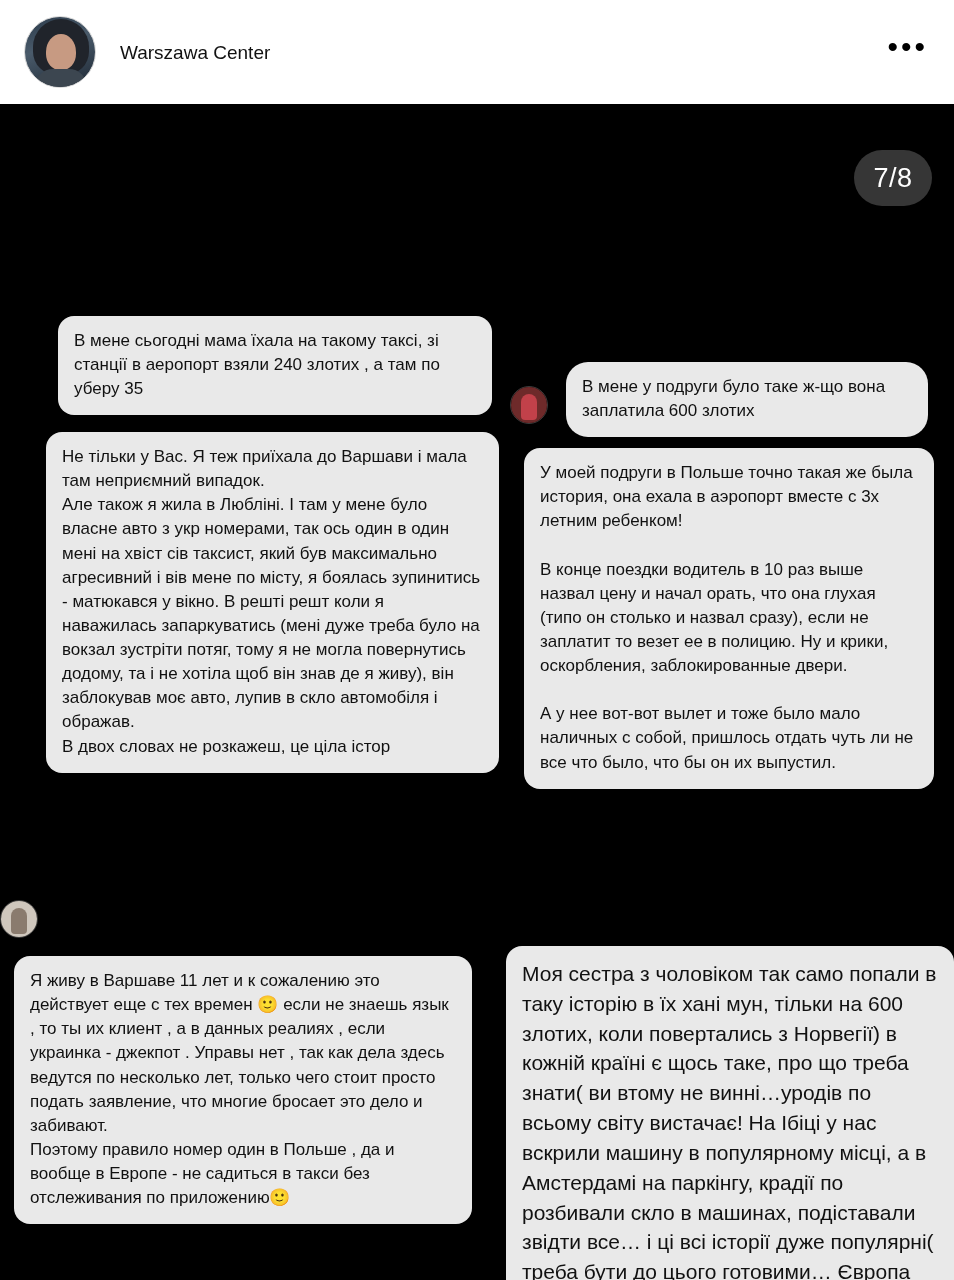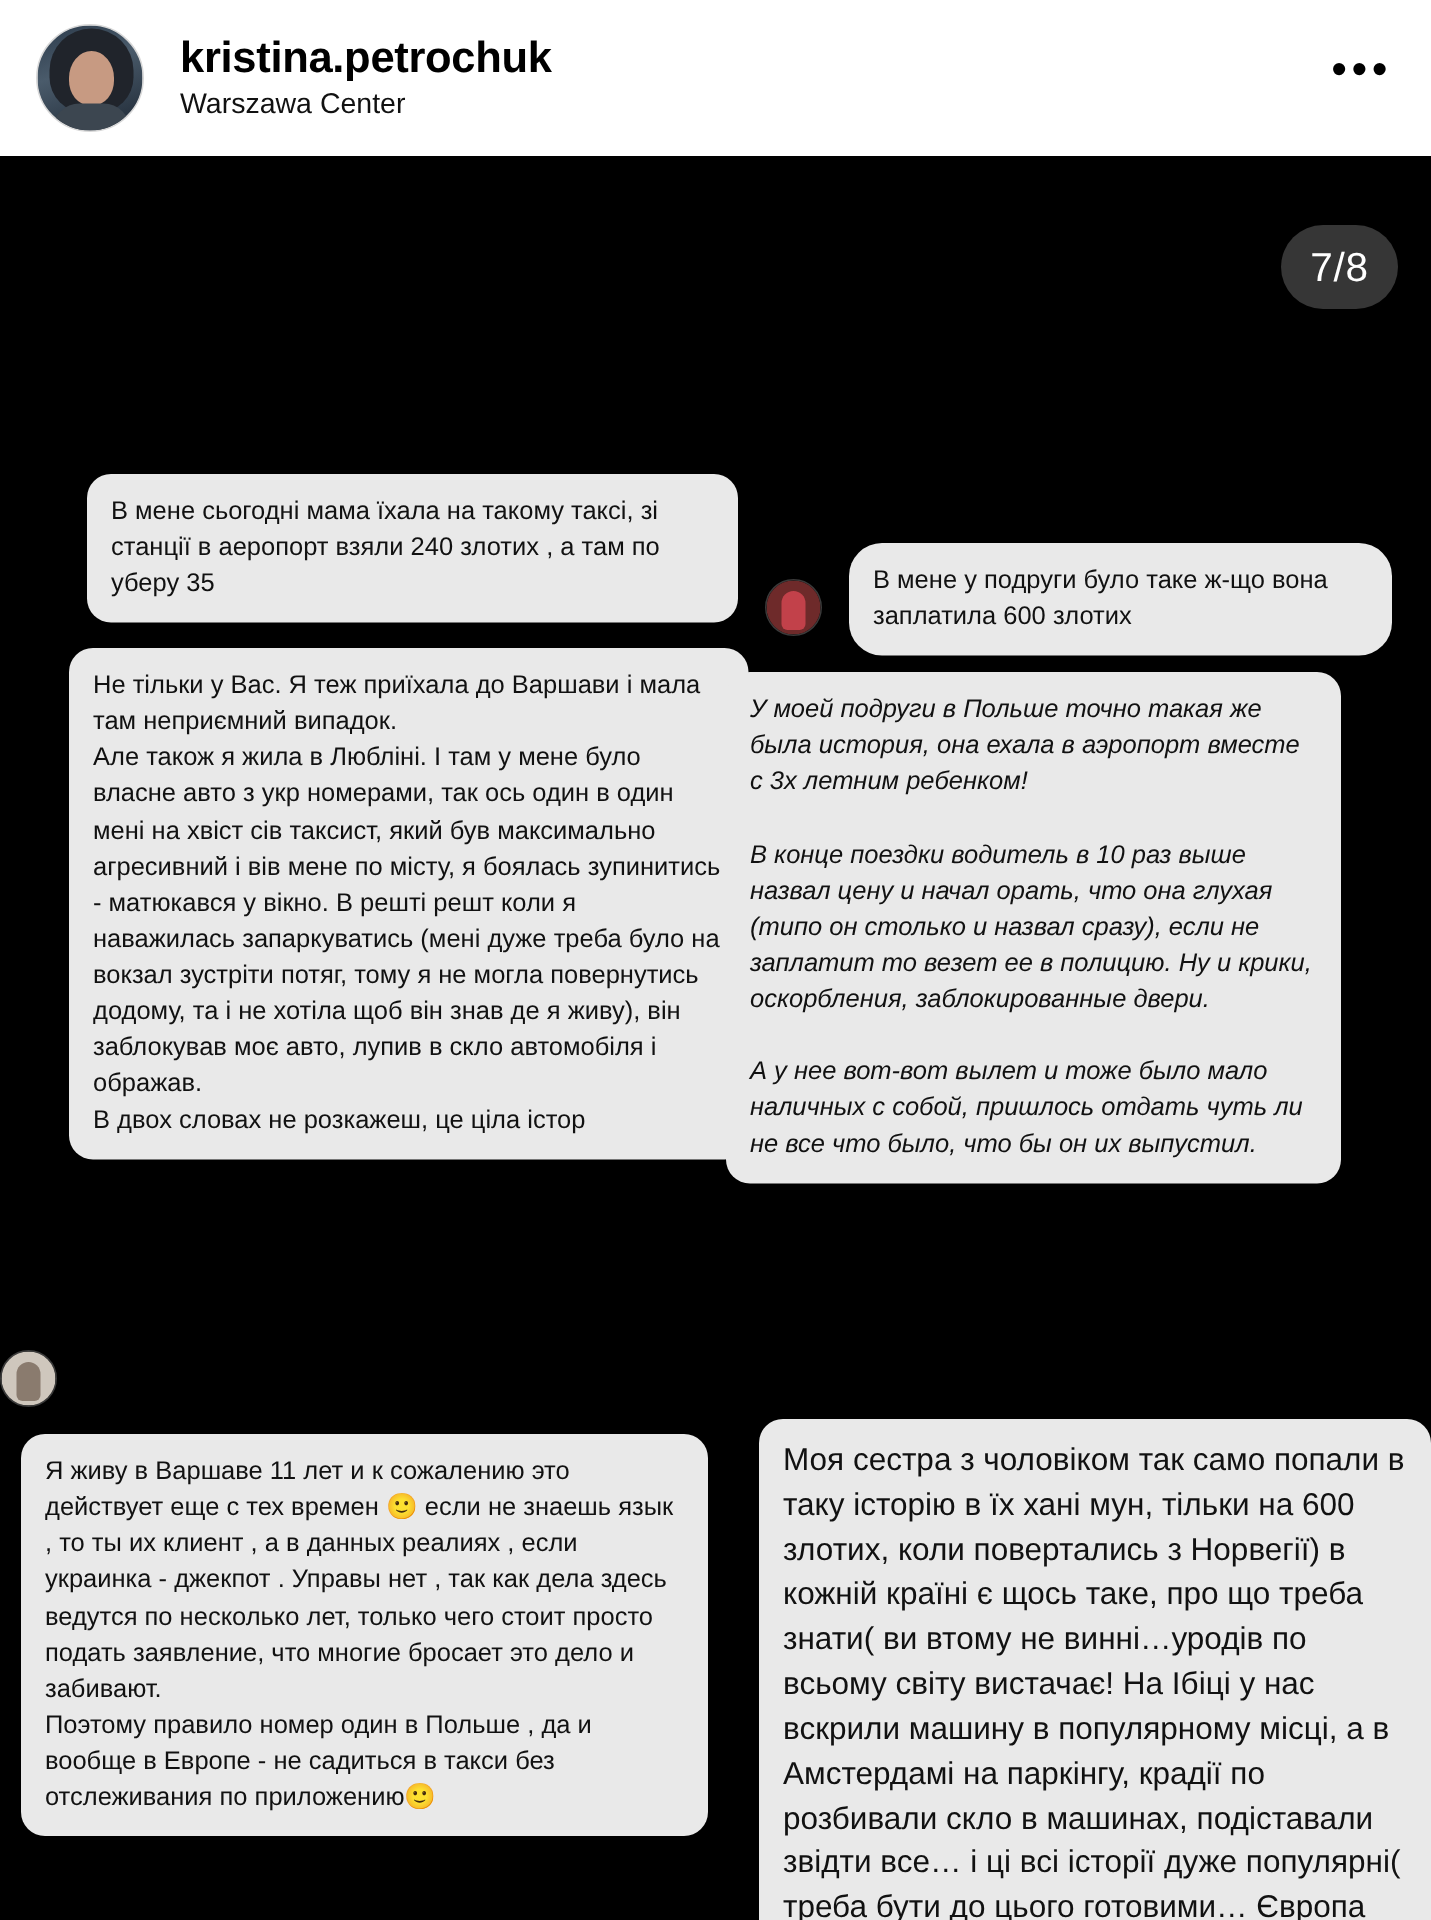--- a/index.html
+++ b/index.html
@@ -138,40 +138,39 @@
     left: 50%; top: 20%;
     transform: translateX(-50%);
     width: 16px; height: 26px;
     border-radius: 8px 8px 4px 4px;
   }
 
   
   #b1 { left: 58px;  top: 212px; width: 434px; }
   #b2 { left: 566px; top: 258px; width: 362px; }
   #b3 { left: 46px;  top: 328px; width: 453px; }
-  #b4 { left: 484px; top: 344px; width: 410px; font-style: italic; }
+  #b4 { left: 524px; top: 344px; width: 410px; }
   #b5 { left: 14px;  top: 852px; width: 458px; }
   #b6 { left: 506px; top: 842px; width: 448px; font-size: 21px; }
 
   #av1 { left: 510px; top: 282px; }
   #av2 { left: 0px;   top: 796px; }
 </style>
 </head>
 <body>
 
 <div class="screen">
 
   <div class="header">
     <div class="avatar">
       <div class="hair"></div>
       <div class="face"></div>
       <div class="body"></div>
     </div>
     <div class="header-text">
-      <div class="header-title">kristina.petrochuk</div>
       <div class="header-sub">Warszawa Center</div>
     </div>
     <div class="more-btn">•••</div>
   </div>
 
   <div class="body-area">
 
     <div class="counter">7/8</div>
 
     <div class="bubble" id="b1">В мене сьогодні мама їхала на такому таксі, зі станції в аеропорт взяли 240 злотих , а там по уберу 35</div>

